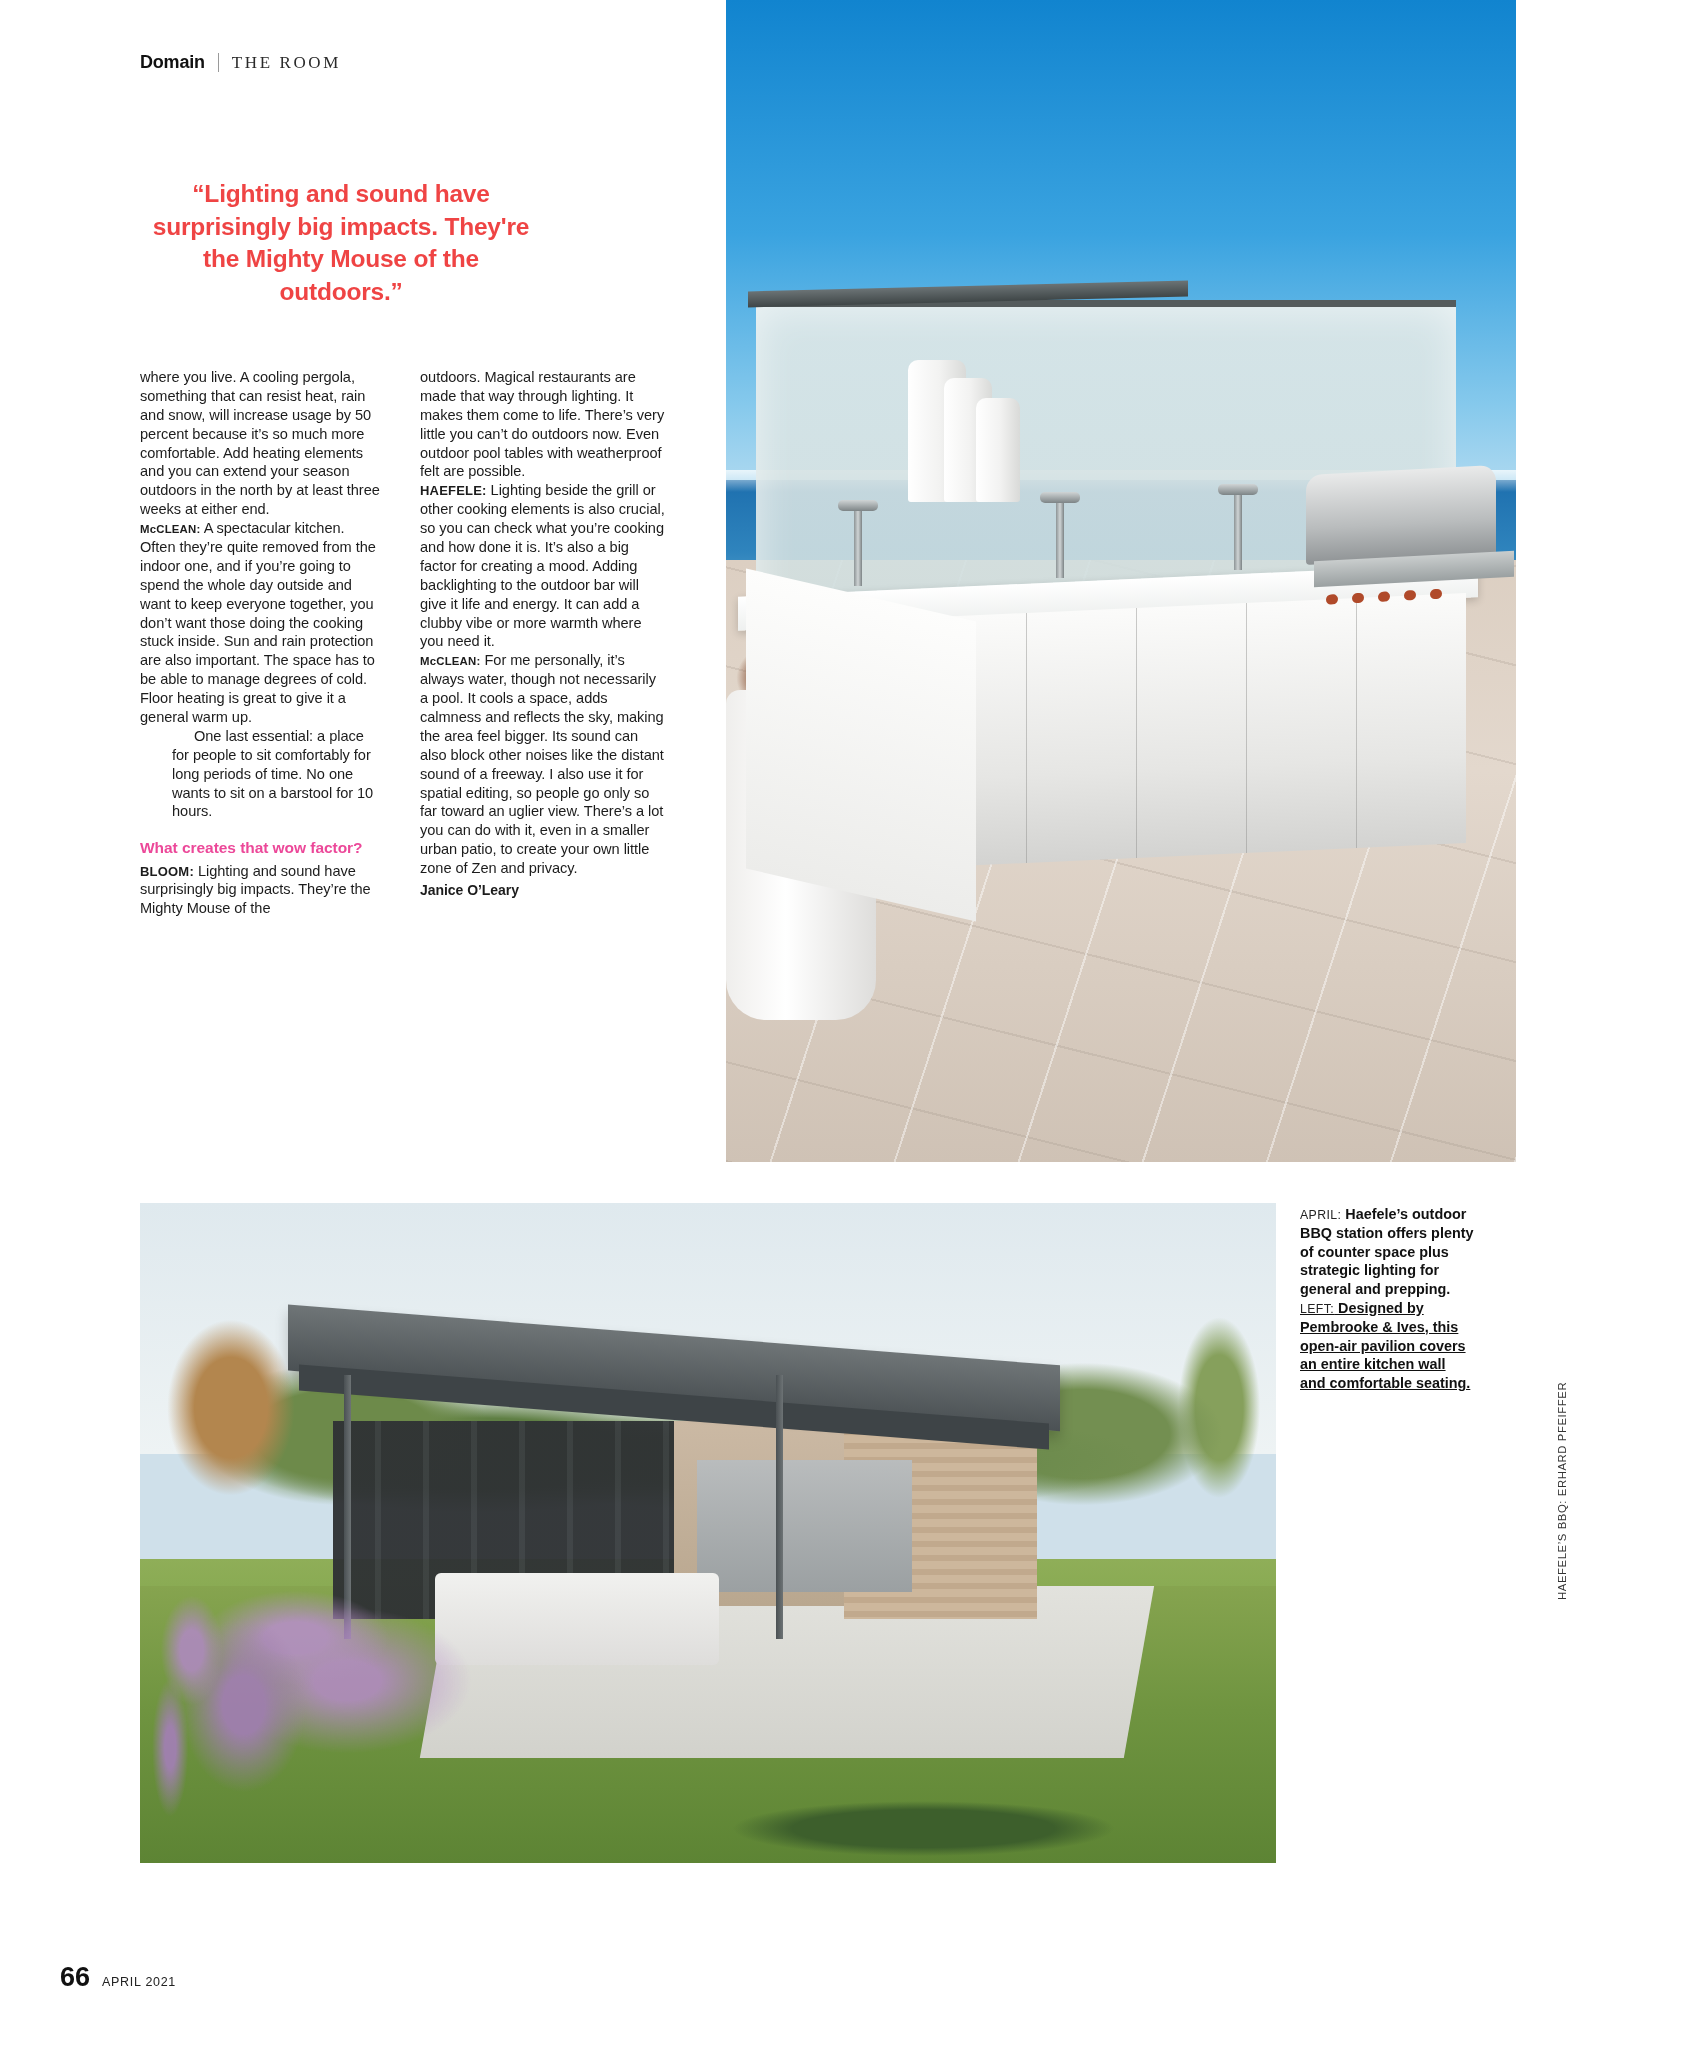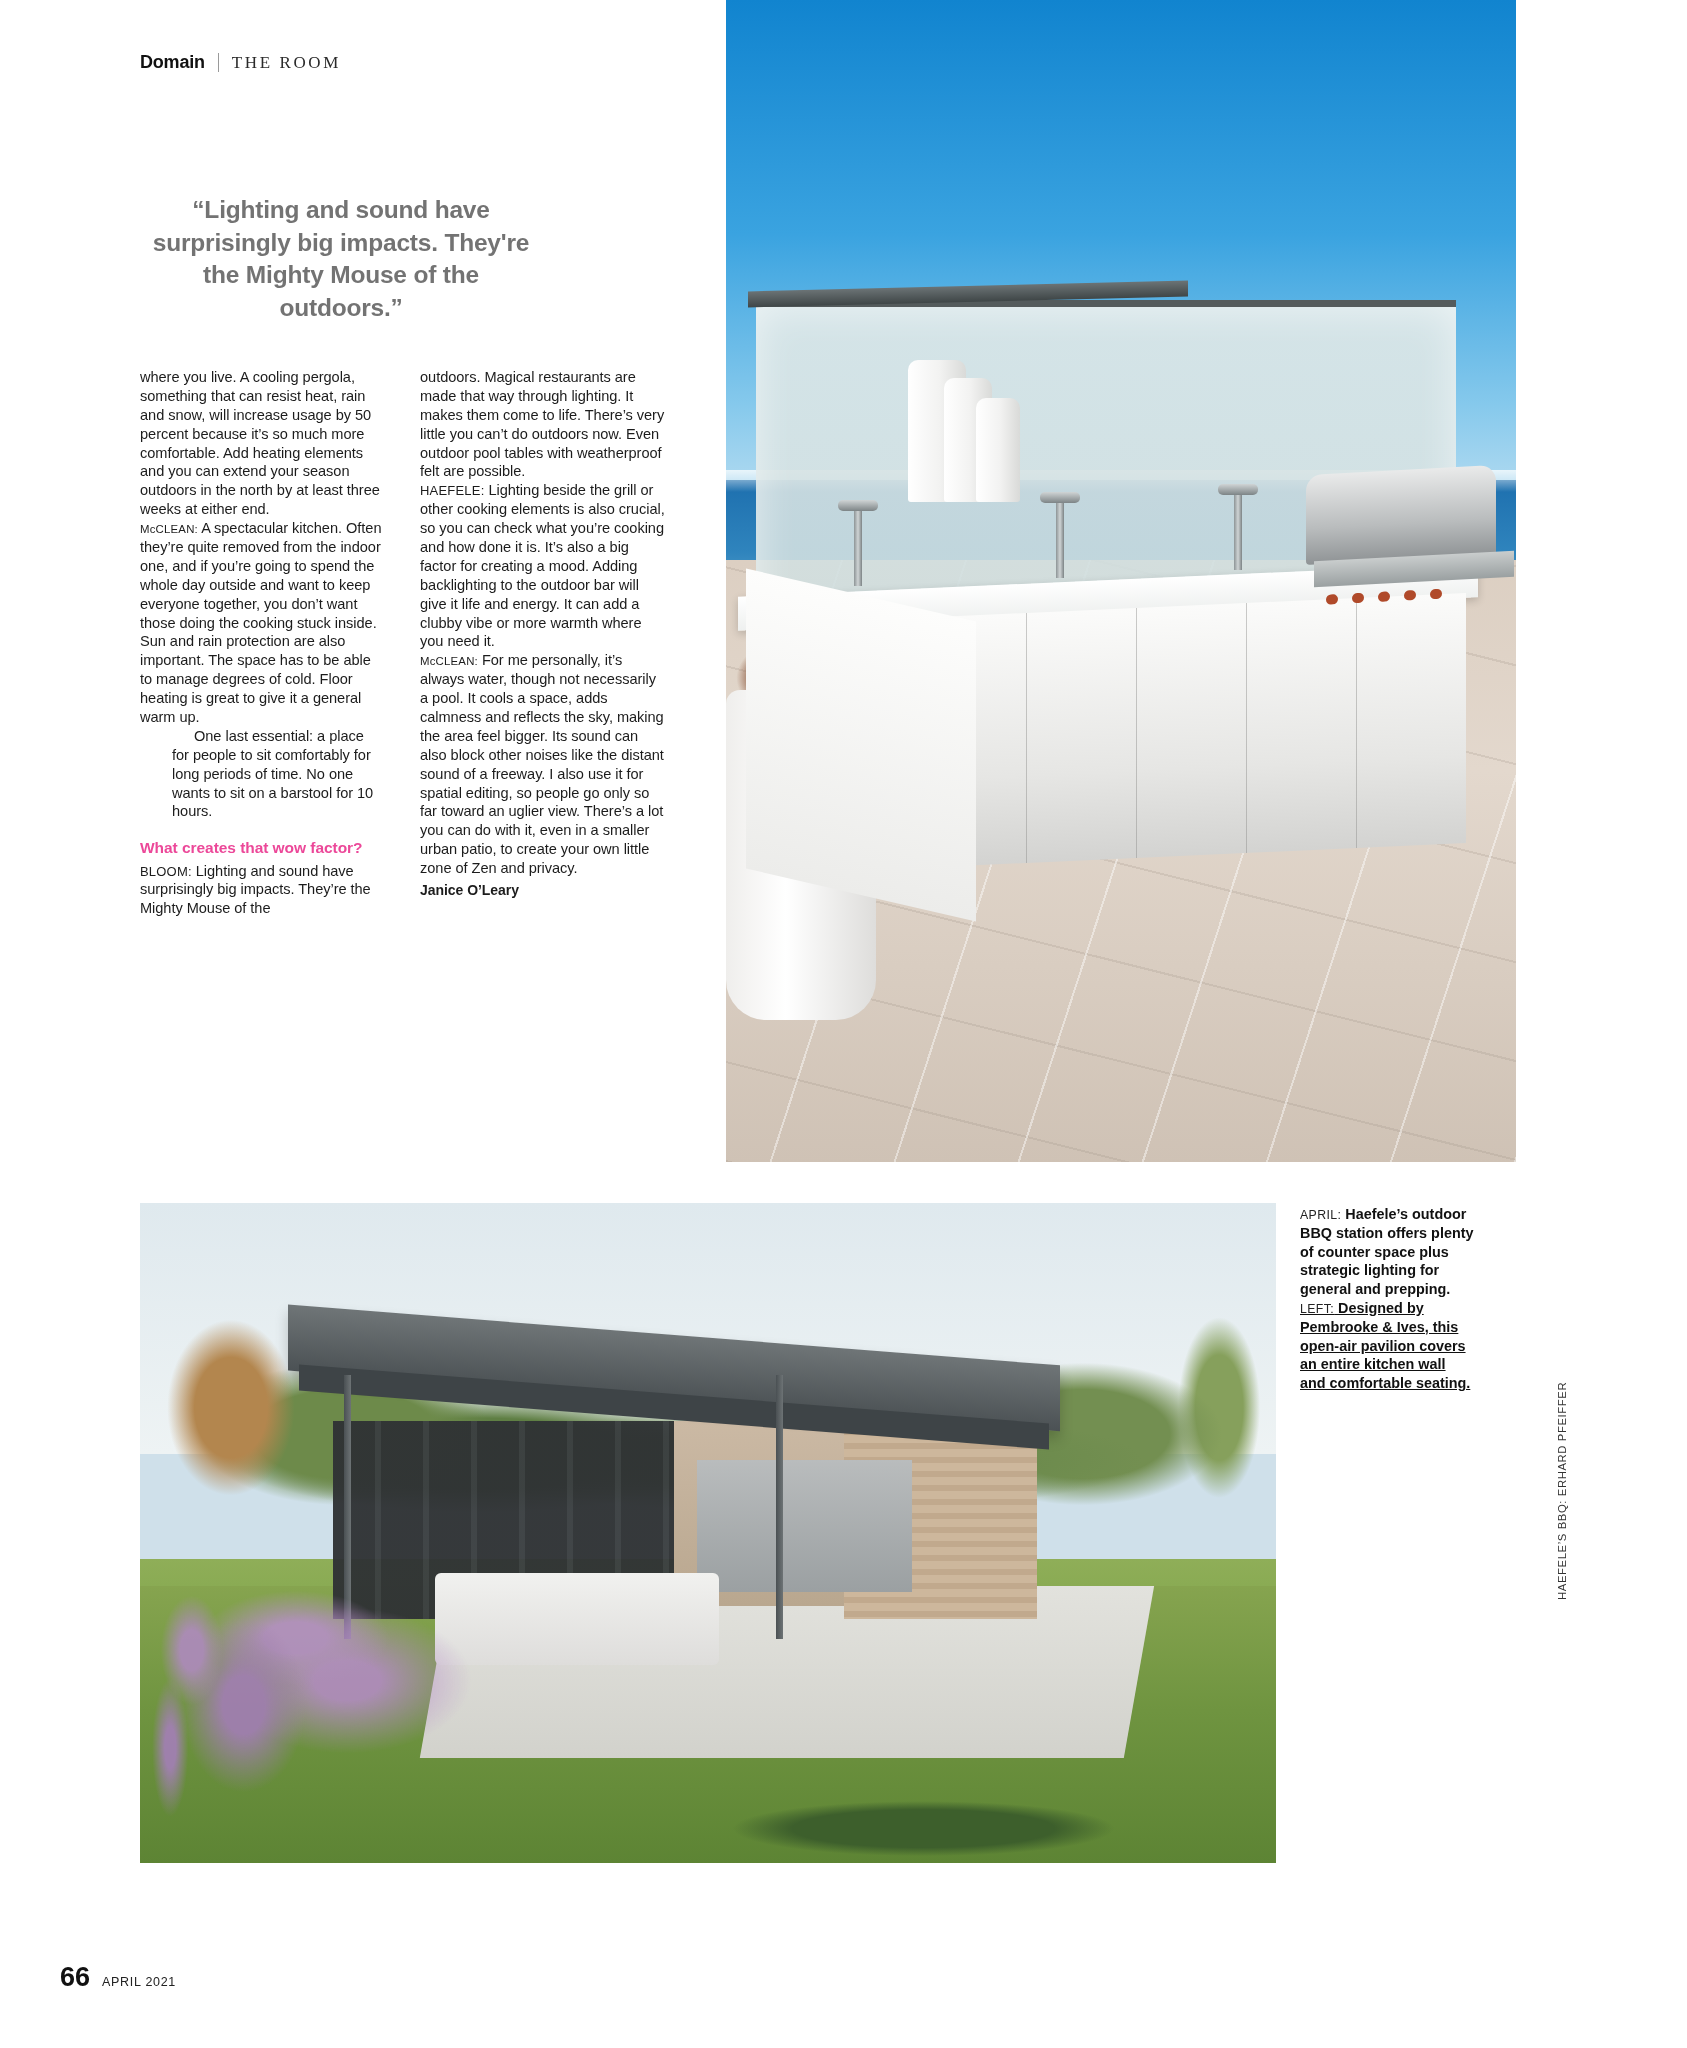--- a/index.html
+++ b/index.html
@@ -43,44 +43,43 @@
     color: #2a2a2a;
   }
 
   
   .pullquote {
     position: absolute;
     left: 140px;
     top: 178px;
     width: 402px;
     text-align: center;
-    color: #737373;
+    color: #ef4444;
     font-weight: bold;
     font-size: 24.5px;
     line-height: 1.33;
     letter-spacing: -0.2px;
-    margin-top: 16px;
   }
 
   
   .col {
     position: absolute;
     font-size: 14.6px;
     line-height: 1.295;
     color: #1c1c1c;
     letter-spacing: -0.05px;
   }
   .col p { margin: 0 0 0 0; }
   .col p + p { margin-top: 0px; }
   .col .indent { text-indent: 22px; margin-left: 32px; }
   .col-left  { left: 140px;  top: 368px; width: 243px; }
   .col-right { left: 420px;  top: 368px; width: 246px; }
 
   .speaker {
-    font-weight: normal;
+    font-weight: bold;
     font-size: 13px;
     letter-spacing: 0.2px;
   }
   .speaker .sm { font-size: 11.4px; }
 
   .subhead {
     font-weight: bold;
     font-size: 15.5px;
     line-height: 1.24;
     margin-top: 17px;

